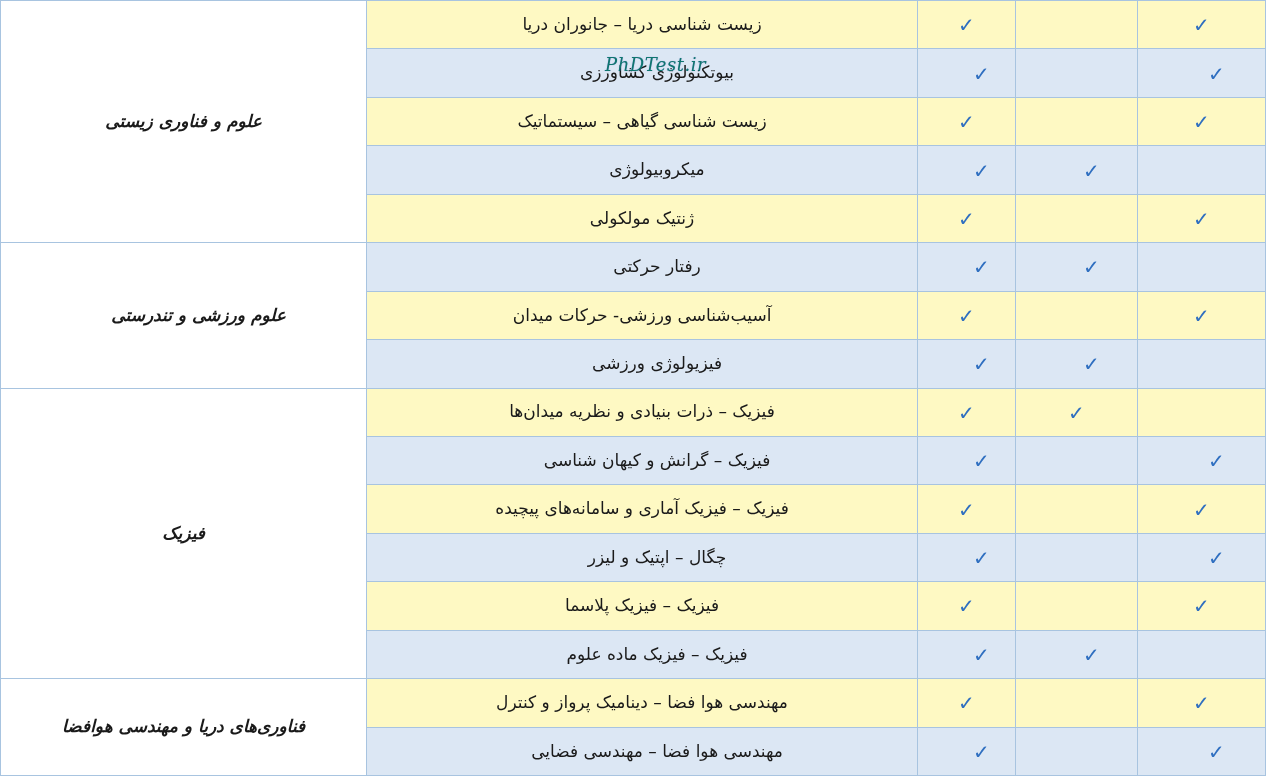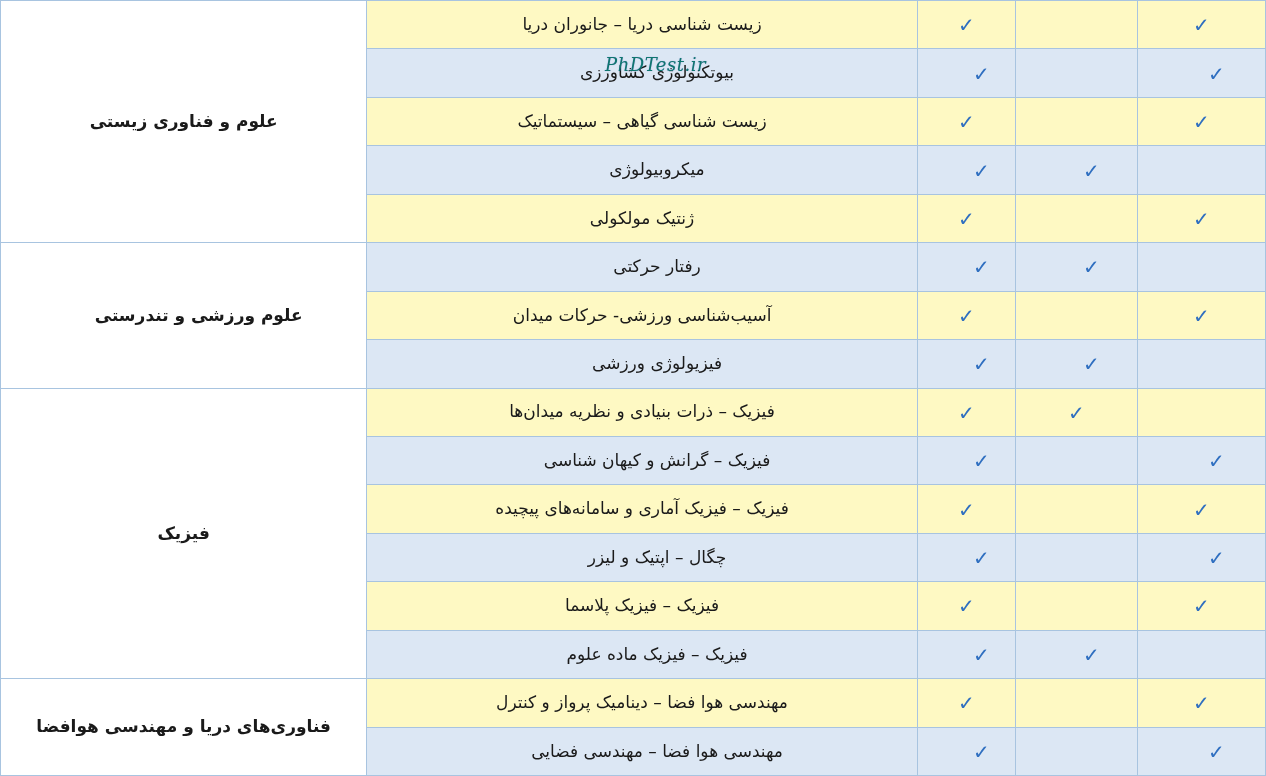--- a/index.html
+++ b/index.html
@@ -50,20 +50,21 @@
     line-height: 1.5;
     position: relative;
   }
   td.group-cell {
     font-weight: bold;
     font-size: 18px;
     color: #111111;
     background: #ffffff !important;
     line-height: 1.6;
     padding: 0 8px;
+    font-style: italic;
   }
   td.chk-cell {
     font-size: 19px;
     color: #2f6fc0;
   }
   .check {
     display: inline-block;
     color: #2f6fc0;
     font-size: 20px;
     line-height: 1;

